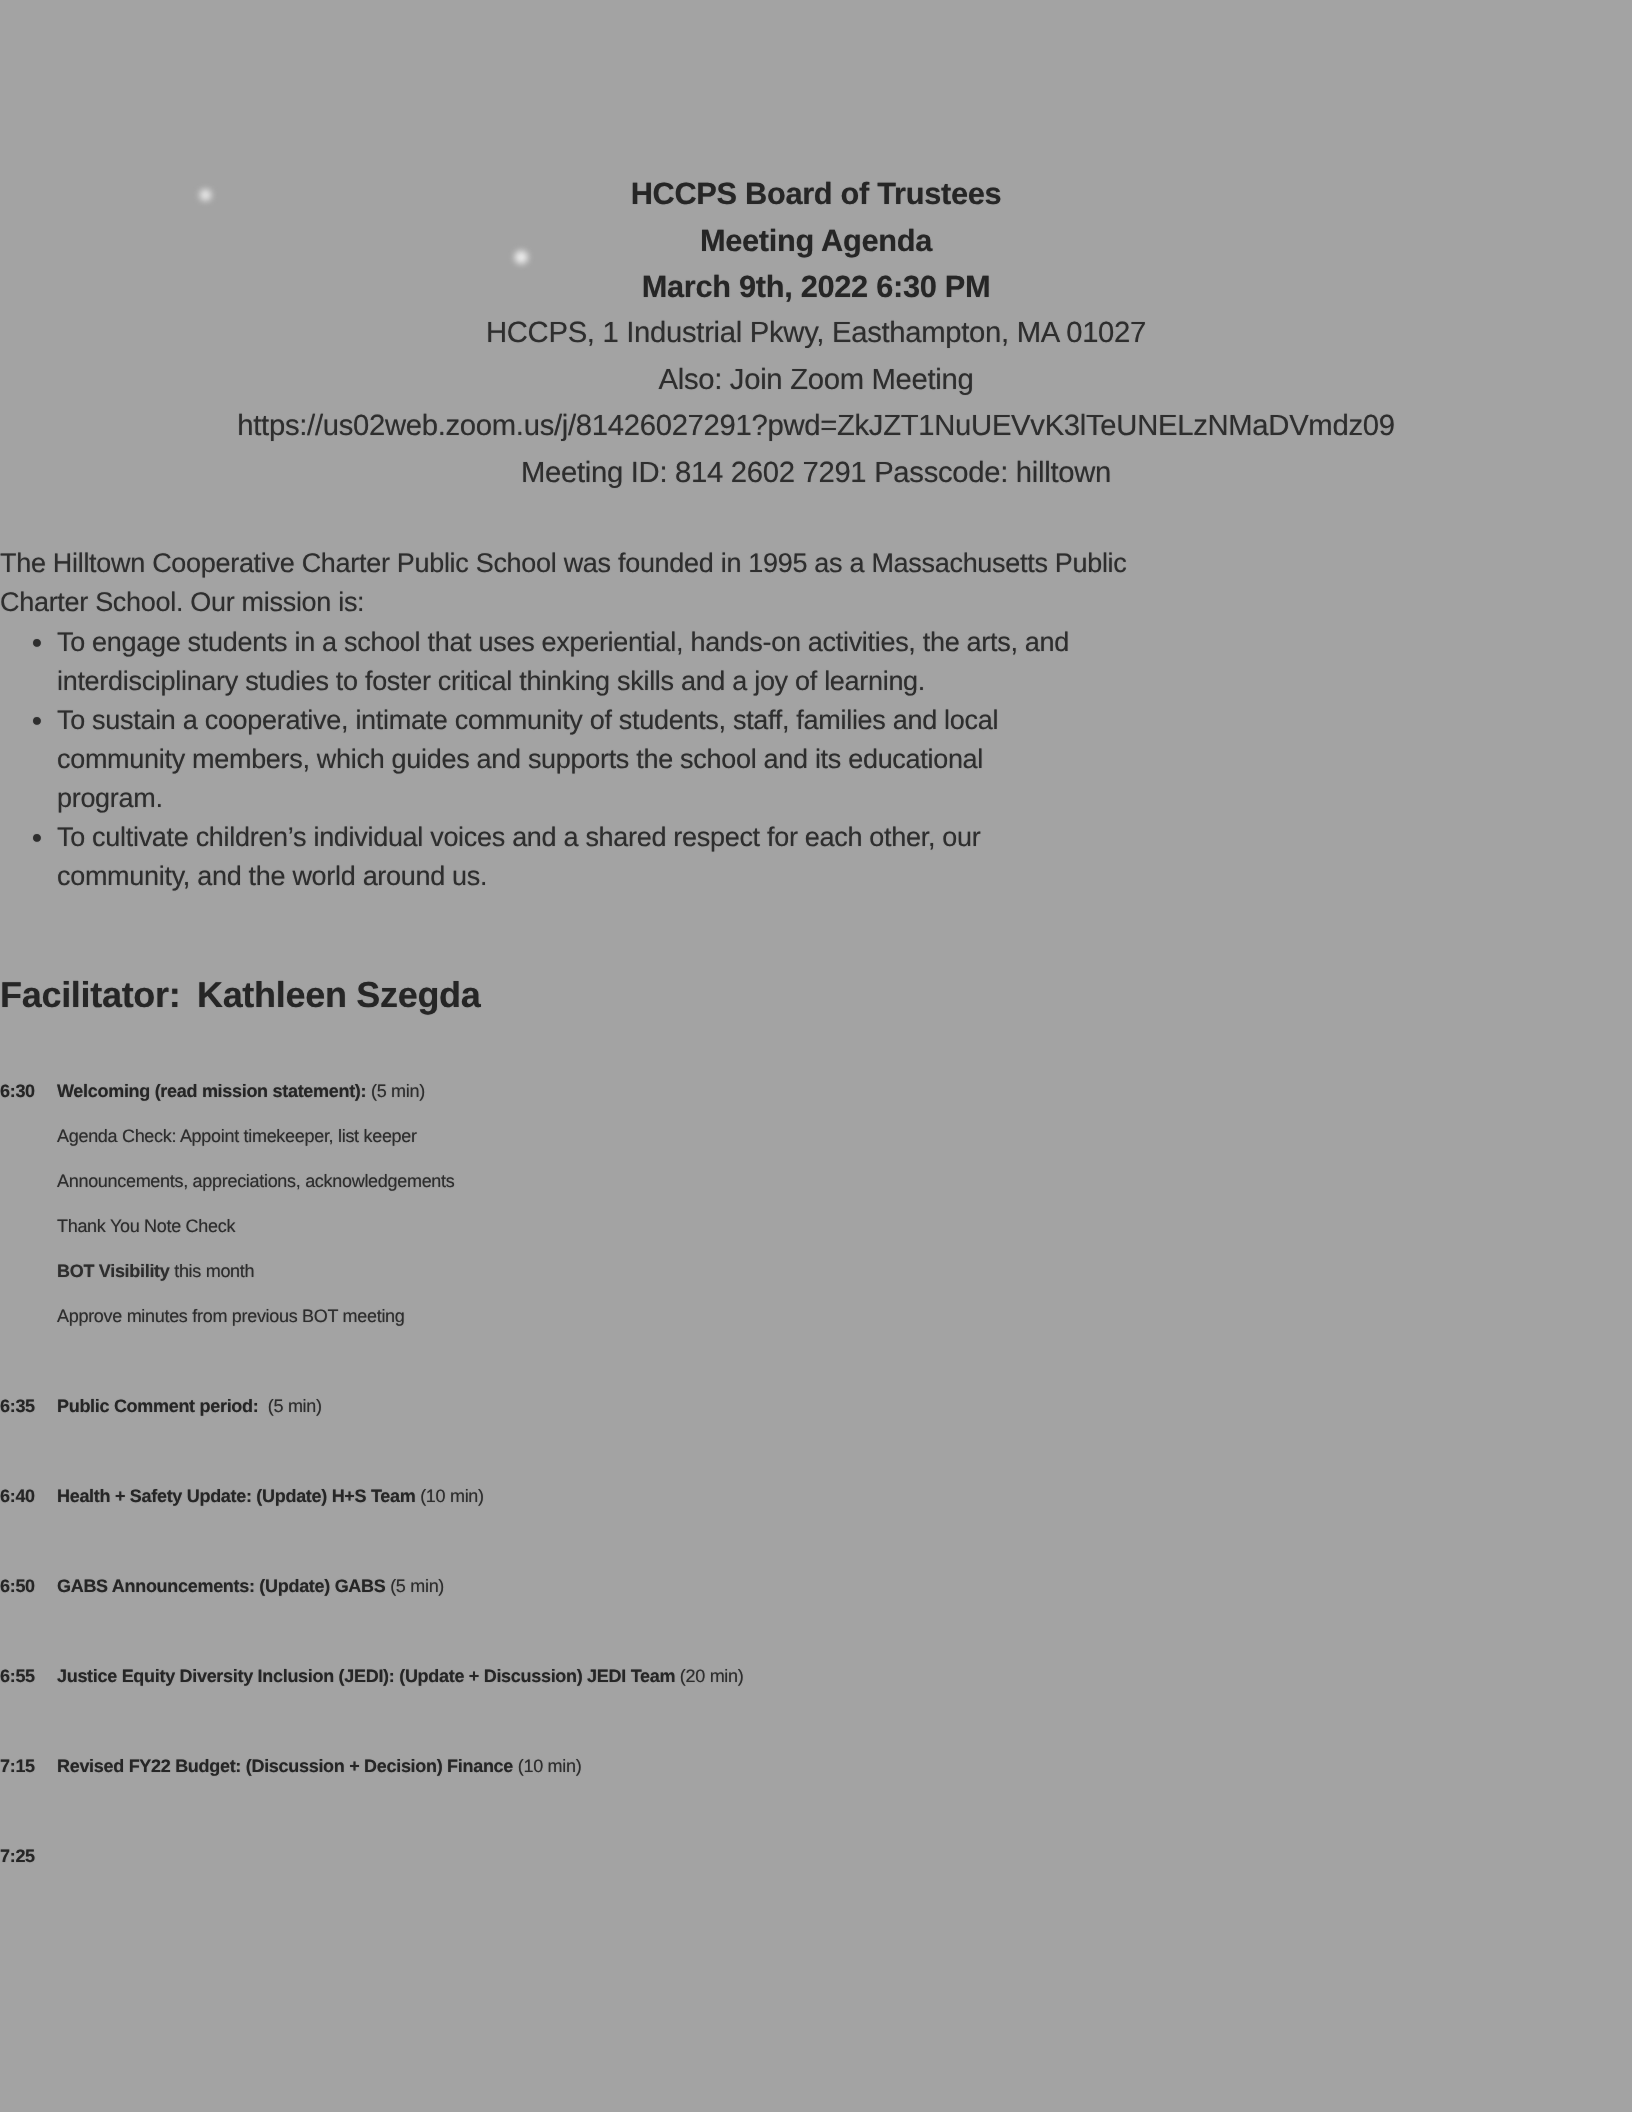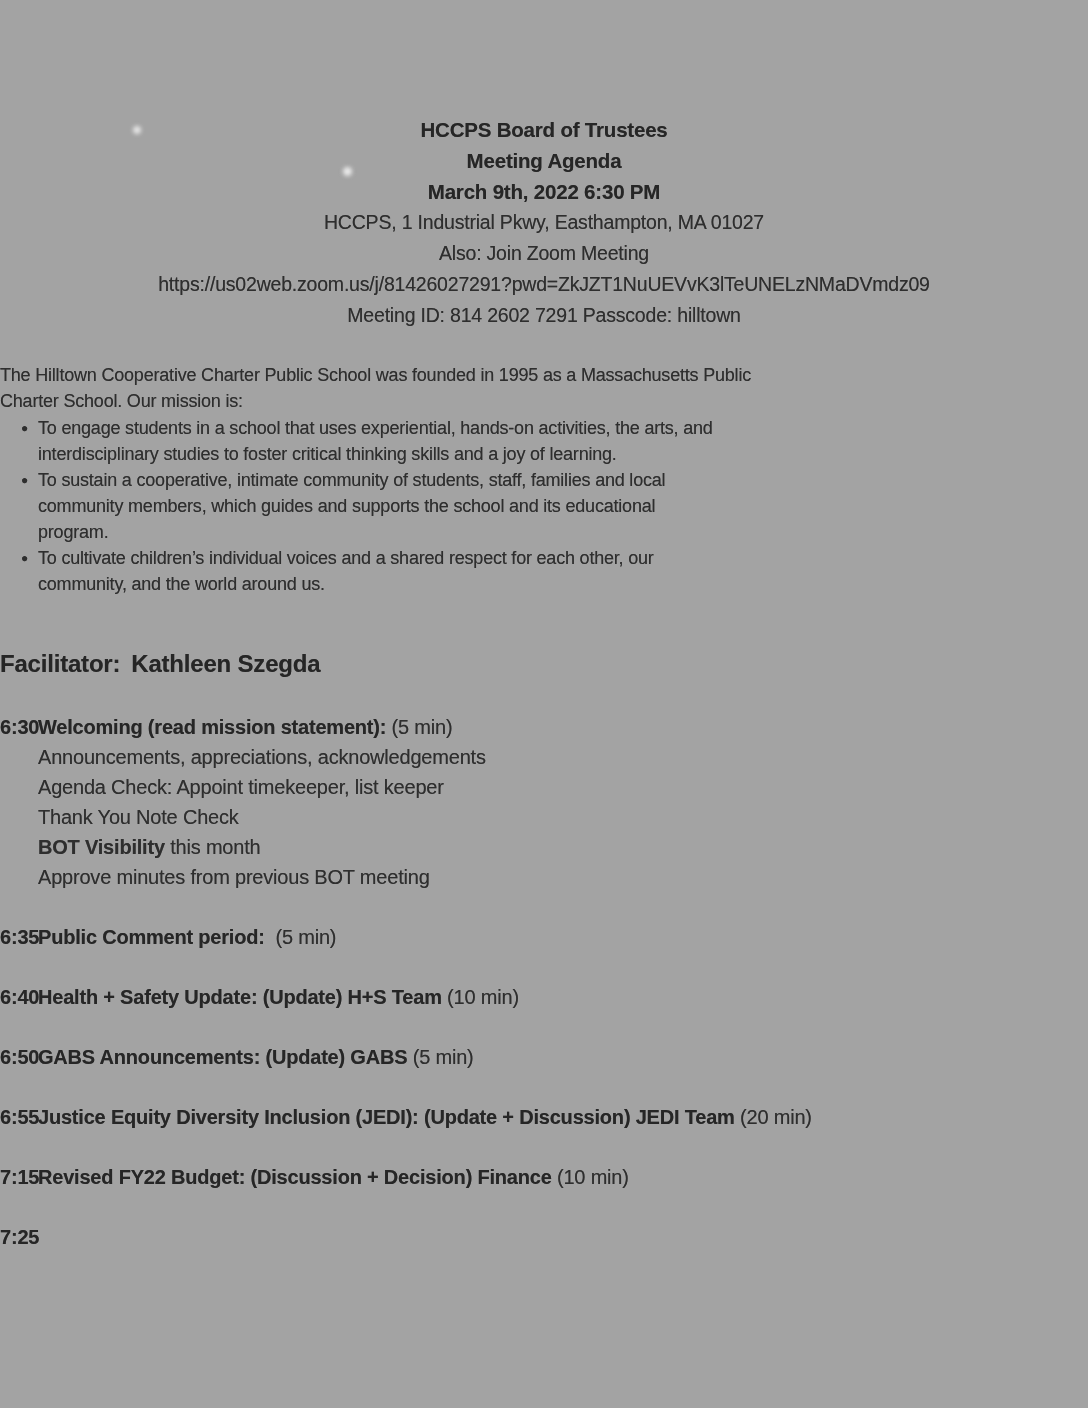--- a/index.html
+++ b/index.html
@@ -31,21 +31,21 @@
 
   .mission { margin-top: 31px; font-size: 18px; line-height: 26px; }
   .bullets { margin-top: 1px; }
   .bullet-row { display: flex; padding-left: 21px; }
   .dot { width: 17px; flex: none; font-size: 12px; line-height: 26px; }
   .b-text { flex: 1; }
 
   .facilitator { margin-top: 52px; font-size: 24px; line-height: 30px; font-weight: bold; color: #262626; }
   .facilitator .name { margin-left: 11px; }
 
-  .agenda { font-size: 20px; }
+  .agenda { font-size: 12px; }
   .agenda-item { margin-top: 30px; line-height: 30px; }
   .agenda-item.first { margin-top: 33px; }
   .agenda-row { display: flex; }
   .time { width: 38px; flex: none; font-weight: bold; color: #262626; }
   .a-title .bold { color: #262626; }
   .sub-lines { margin-left: 38px; }
 
   
   .smudge {
     position: absolute;
@@ -110,22 +110,22 @@
     </div>
 
     <section class="agenda">
 
       <div class="agenda-item first">
         <div class="agenda-row">
           <span class="time">6:30</span>
           <span class="a-title"><span class="bold t">Welcoming (read mission statement):</span><span class="t"> (5 min)</span></span>
         </div>
         <div class="sub-lines">
+          <div class="sub-line"><span class="bold t"></span><span class="t">Agenda Check: Appoint timekeeper, list keeper</span></div>
           <div class="sub-line"><span class="bold t"></span><span class="t">Announcements, appreciations, acknowledgements</span></div>
-          <div class="sub-line"><span class="bold t"></span><span class="t">Agenda Check: Appoint timekeeper, list keeper</span></div>
           <div class="sub-line"><span class="bold t"></span><span class="t">Thank You Note Check</span></div>
           <div class="sub-line"><span class="bold t">BOT Visibility</span><span class="t"> this month</span></div>
           <div class="sub-line"><span class="bold t"></span><span class="t">Approve minutes from previous BOT meeting</span></div>
         </div>
       </div>
 
       <div class="agenda-item">
         <div class="agenda-row">
           <span class="time">6:35</span>
           <span class="a-title"><span class="bold t">Public Comment period:</span><span class="t">  (5 min)</span></span>

